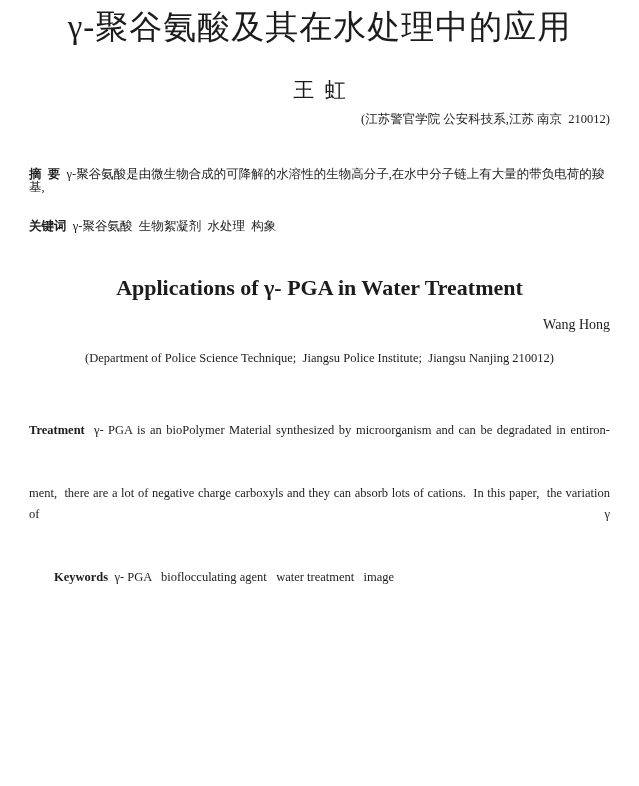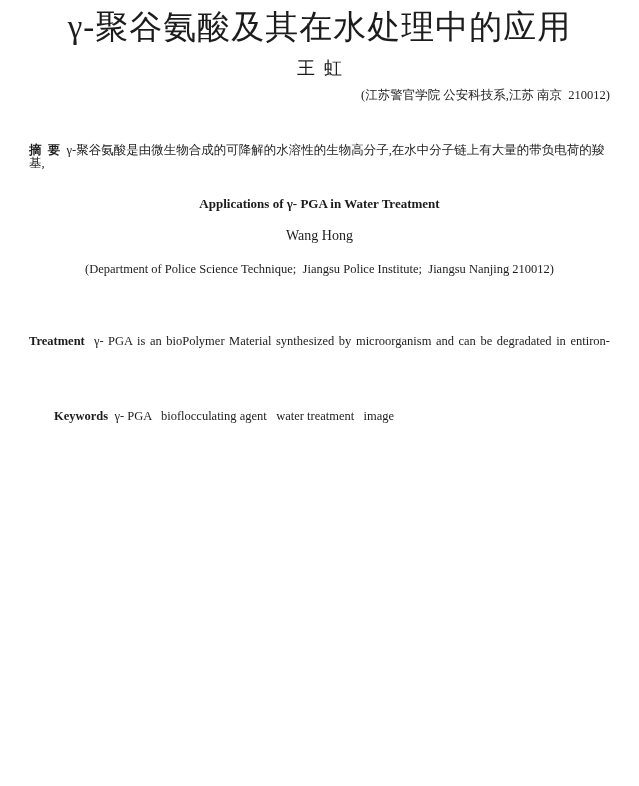--- a/index.html
+++ b/index.html
@@ -18,86 +18,89 @@
   .title-zh {
     text-align: center;
     font-size: 33px;
     font-weight: normal;
     letter-spacing: 1px;
     line-height: 42px;
     white-space: pre-wrap;
   }
   .author-zh {
     text-align: center;
-    font-size: 18px;
-    margin-top: 8px;
+    font-size: 21px;
+    margin-top: 28px;
     white-space: pre-wrap;
   }
   .affil-zh {
     text-align: right;
     font-size: 12.5px;
     margin-top: 7px;
     white-space: pre-wrap;
   }
   .abstract-zh {
     margin-top: 14px;
     font-size: 12.5px;
     line-height: 13px;
     white-space: pre-wrap;
   }
   .lbl { font-weight: bold; }
   .title-en {
     text-align: center;
-    font-size: 13px;
+    font-size: 22px;
     font-weight: bold;
+    margin-top: 16px;
     white-space: pre-wrap;
   }
   .author-en {
-    text-align: center;
+    text-align: right;
     font-size: 14px;
     margin-top: 16px;
     white-space: pre-wrap;
   }
   .affil-en {
     text-align: center;
     font-size: 12.5px;
     margin-top: 18px;
     white-space: pre-wrap;
   }
   .abstract-en {
     margin-top: 12px;
     font-size: 12.5px;
     line-height: 21px;
     white-space: pre-wrap;
   }
   .abstract-en .just {
     text-align: justify;
     text-align-last: justify;
   }
-  .abstract-en .kw { text-indent: 2em; margin-top: 12px; }
+  .abstract-en .kw { text-indent: 2em; margin-top: 0; }
 </style>
 </head>
 <body>
 
 <div class="page">
 
   <h1 class="title-zh">γ-聚谷氨酸及其在水处理中的应用</h1>
 
   <div class="author-zh">王  虹</div>
 
   <div class="affil-zh">(江苏警官学院 公安科技系,江苏 南京  210012)</div>
 
   <div class="abstract-zh">
     <div><span class="lbl">摘  要</span><span>  γ-聚谷氨酸是由微生物合成的可降解的水溶性的生物高分子,在水中分子链上有大量的带负电荷的羧基,</span></div>
+    <div><span class="lbl">关键词</span><span>  γ-聚谷氨酸  生物絮凝剂  水处理  构象</span></div>
   </div>
 
   <div class="title-en">Applications of γ- PGA in Water Treatment</div>
 
   <div class="author-en">Wang Hong</div>
 
   <div class="affil-en">(Department of Police Science Technique;  Jiangsu Police Institute;  Jiangsu Nanjing 210012)</div>
 
   <div class="abstract-en">
     <div class="just"><span class="lbl">Treatment</span><span>  γ- PGA is an bioPolymer Material synthesized by microorganism and can be degradated in entiron-</span></div>
+    <div class="just">ment,  there are a lot of negative charge carboxyls and they can absorb lots of cations.  In this paper,  the variation of γ</div>
     <div class="kw"><span class="lbl">Keywords</span><span>  γ- PGA   bioflocculating agent   water treatment   image</span></div>
   </div>
 
 </div>
 
 </body></html>

